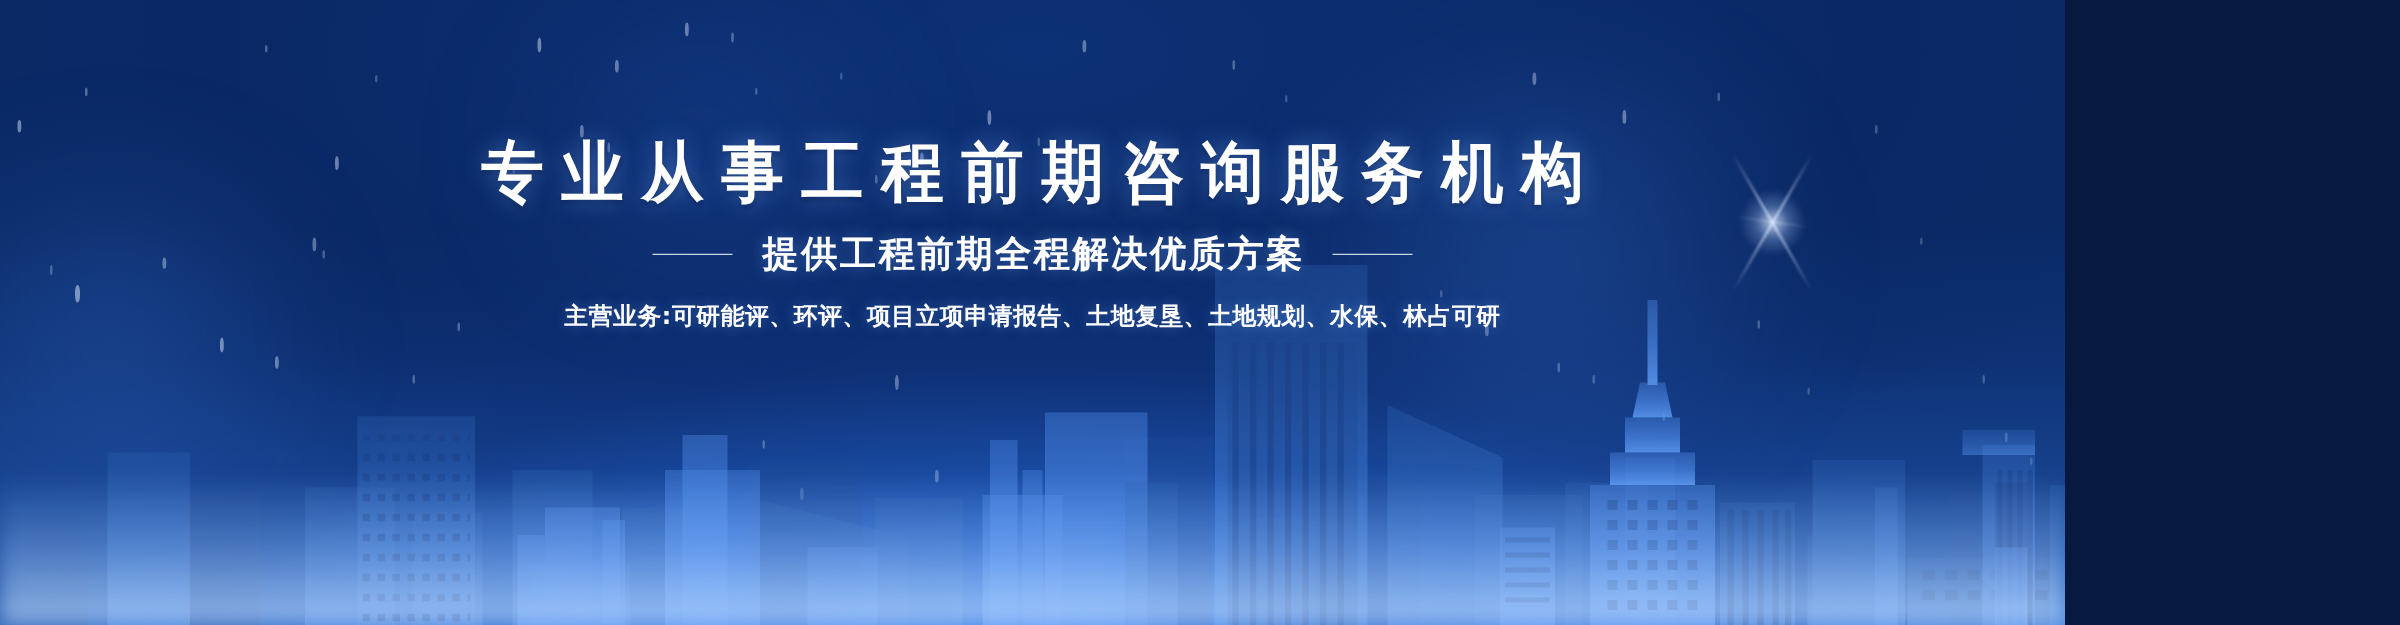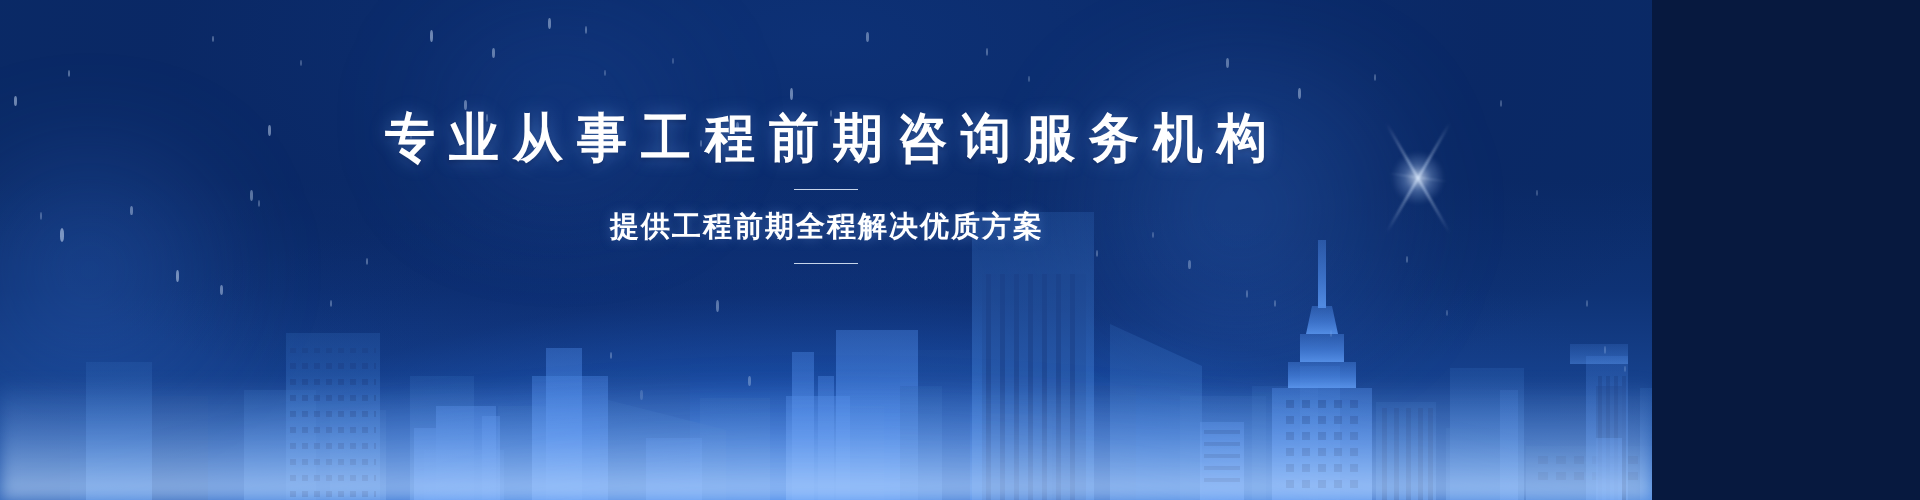--- a/index.html
+++ b/index.html
@@ -116,21 +116,20 @@
     text-shadow: 0 0 18px rgba(120,175,255,0.45), 0 2px 4px rgba(0,20,60,0.45);
     transform: scaleY(1.06);
   }
 
   .subtitle-row {
     margin-top: 26px;
     display: flex;
     align-items: center;
     justify-content: center;
     gap: 22px;
-    flex-direction: column;
   }
   .rule {
     width: 64px; height: 1px;
     background: rgba(232,242,255,0.85);
     flex: 0 0 auto;
   }
   .subtitle {
     font-size: 29px;
     line-height: 1;
     font-weight: 700;
@@ -453,15 +452,16 @@
   <div class="content">
 
     <h1 class="title">专业从事工程前期咨询服务机构</h1>
 
     <div class="subtitle-row">
       <span class="rule"></span>
       <h2 class="subtitle">提供工程前期全程解决优质方案</h2>
       <span class="rule"></span>
     </div>
 
+    <p class="services">主营业务:可研能评、环评、项目立项申请报告、土地复垦、土地规划、水保、林占可研</p>
   </div>
 
 </div>
 
 </body></html>

